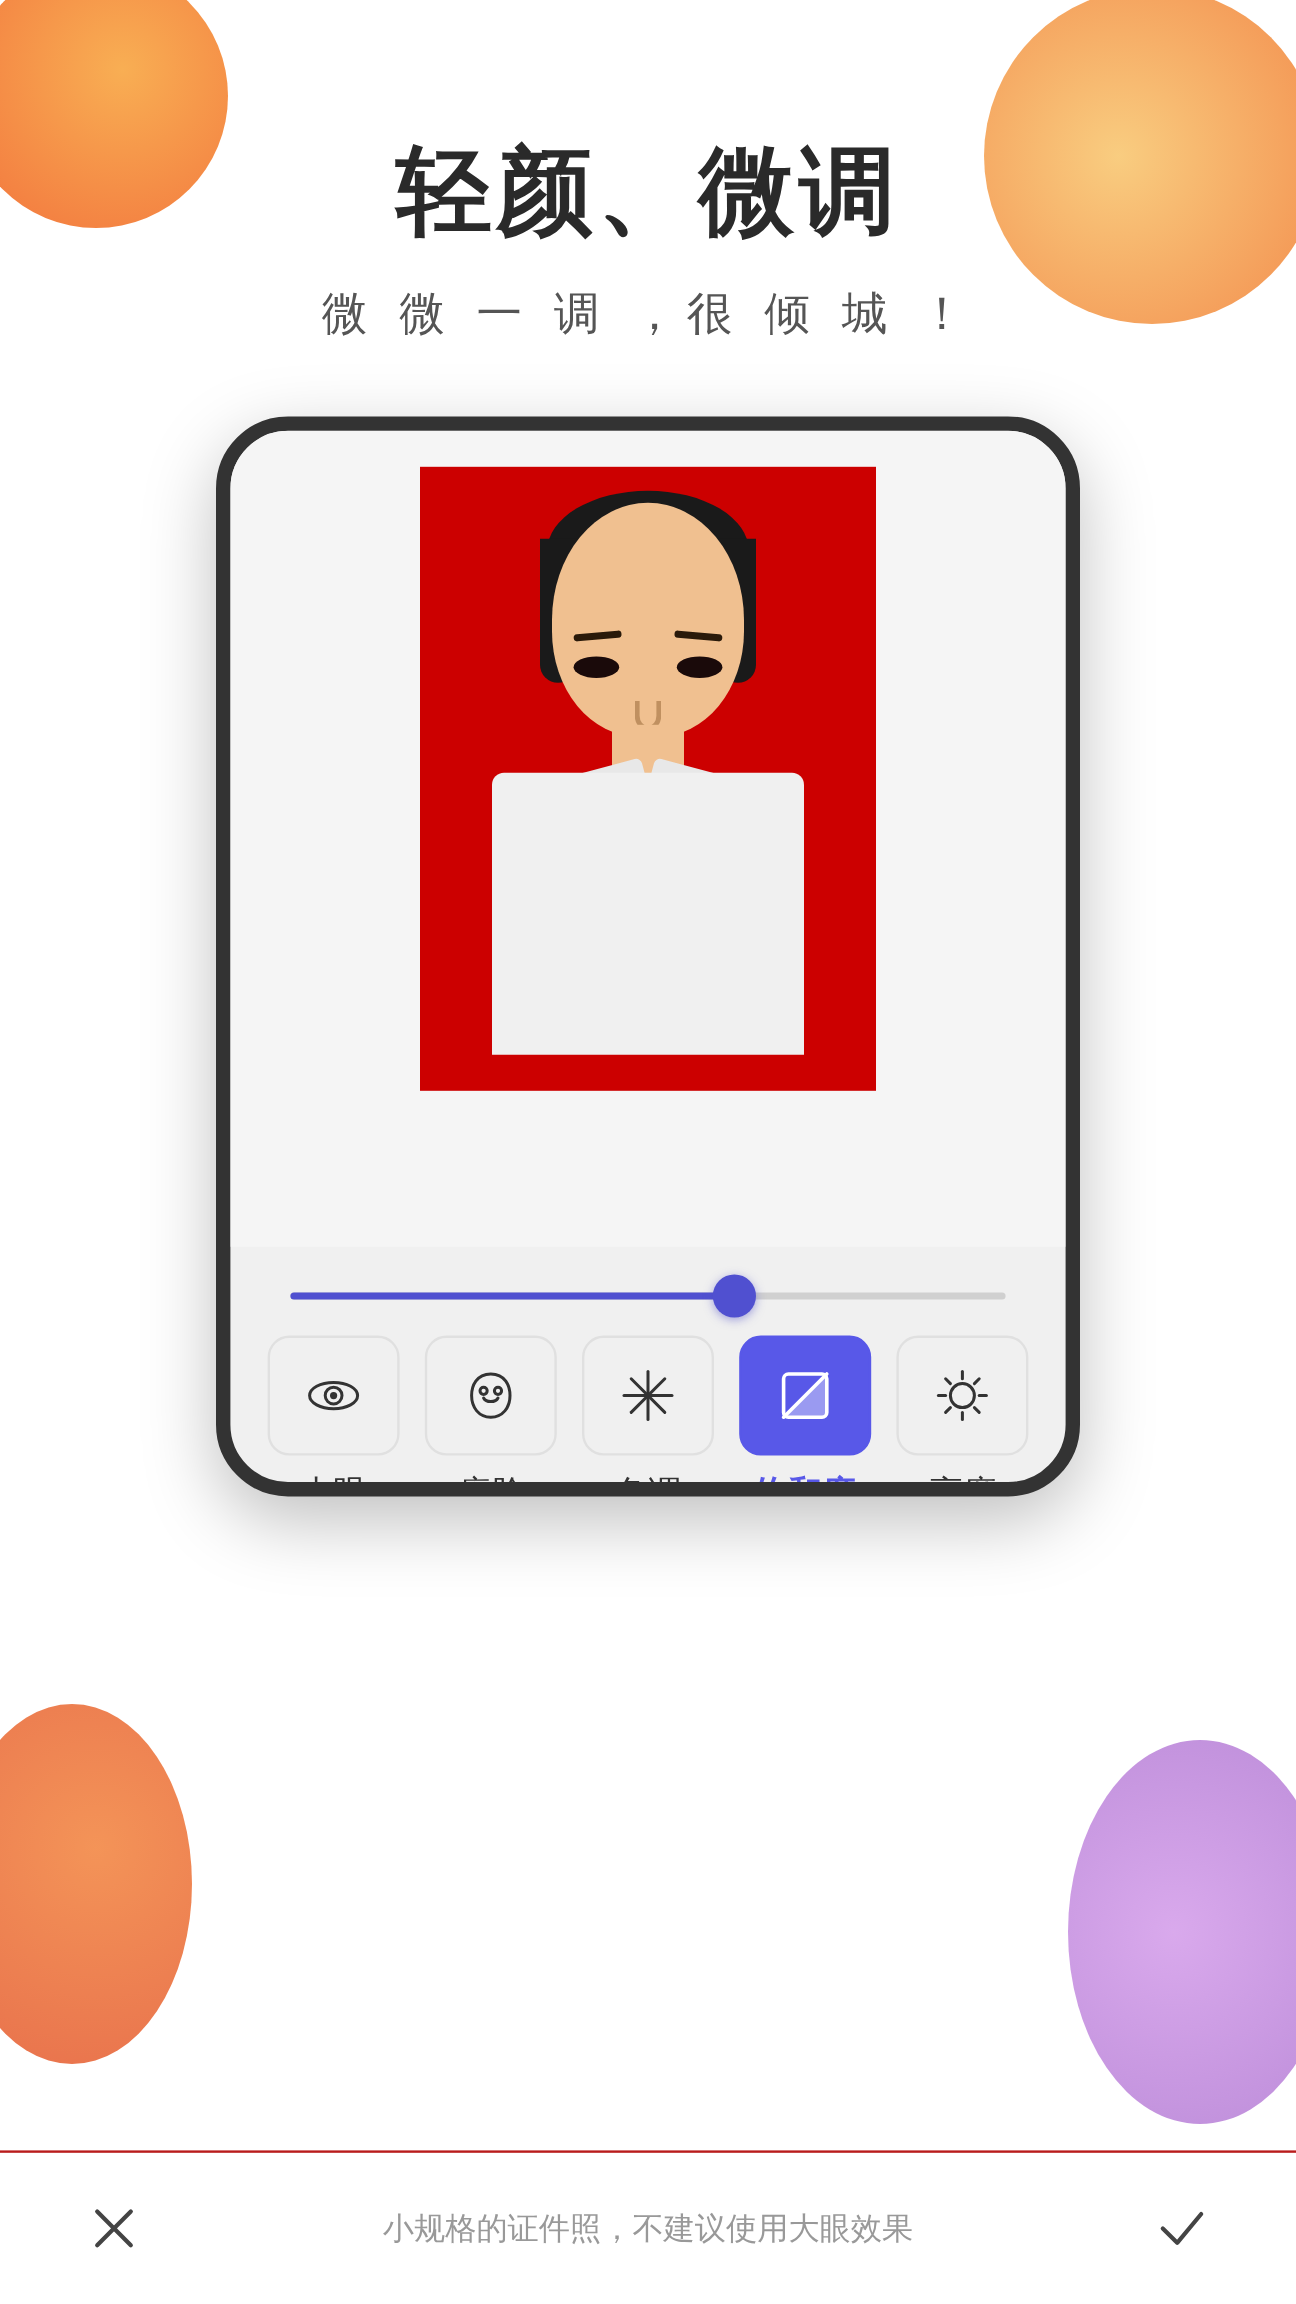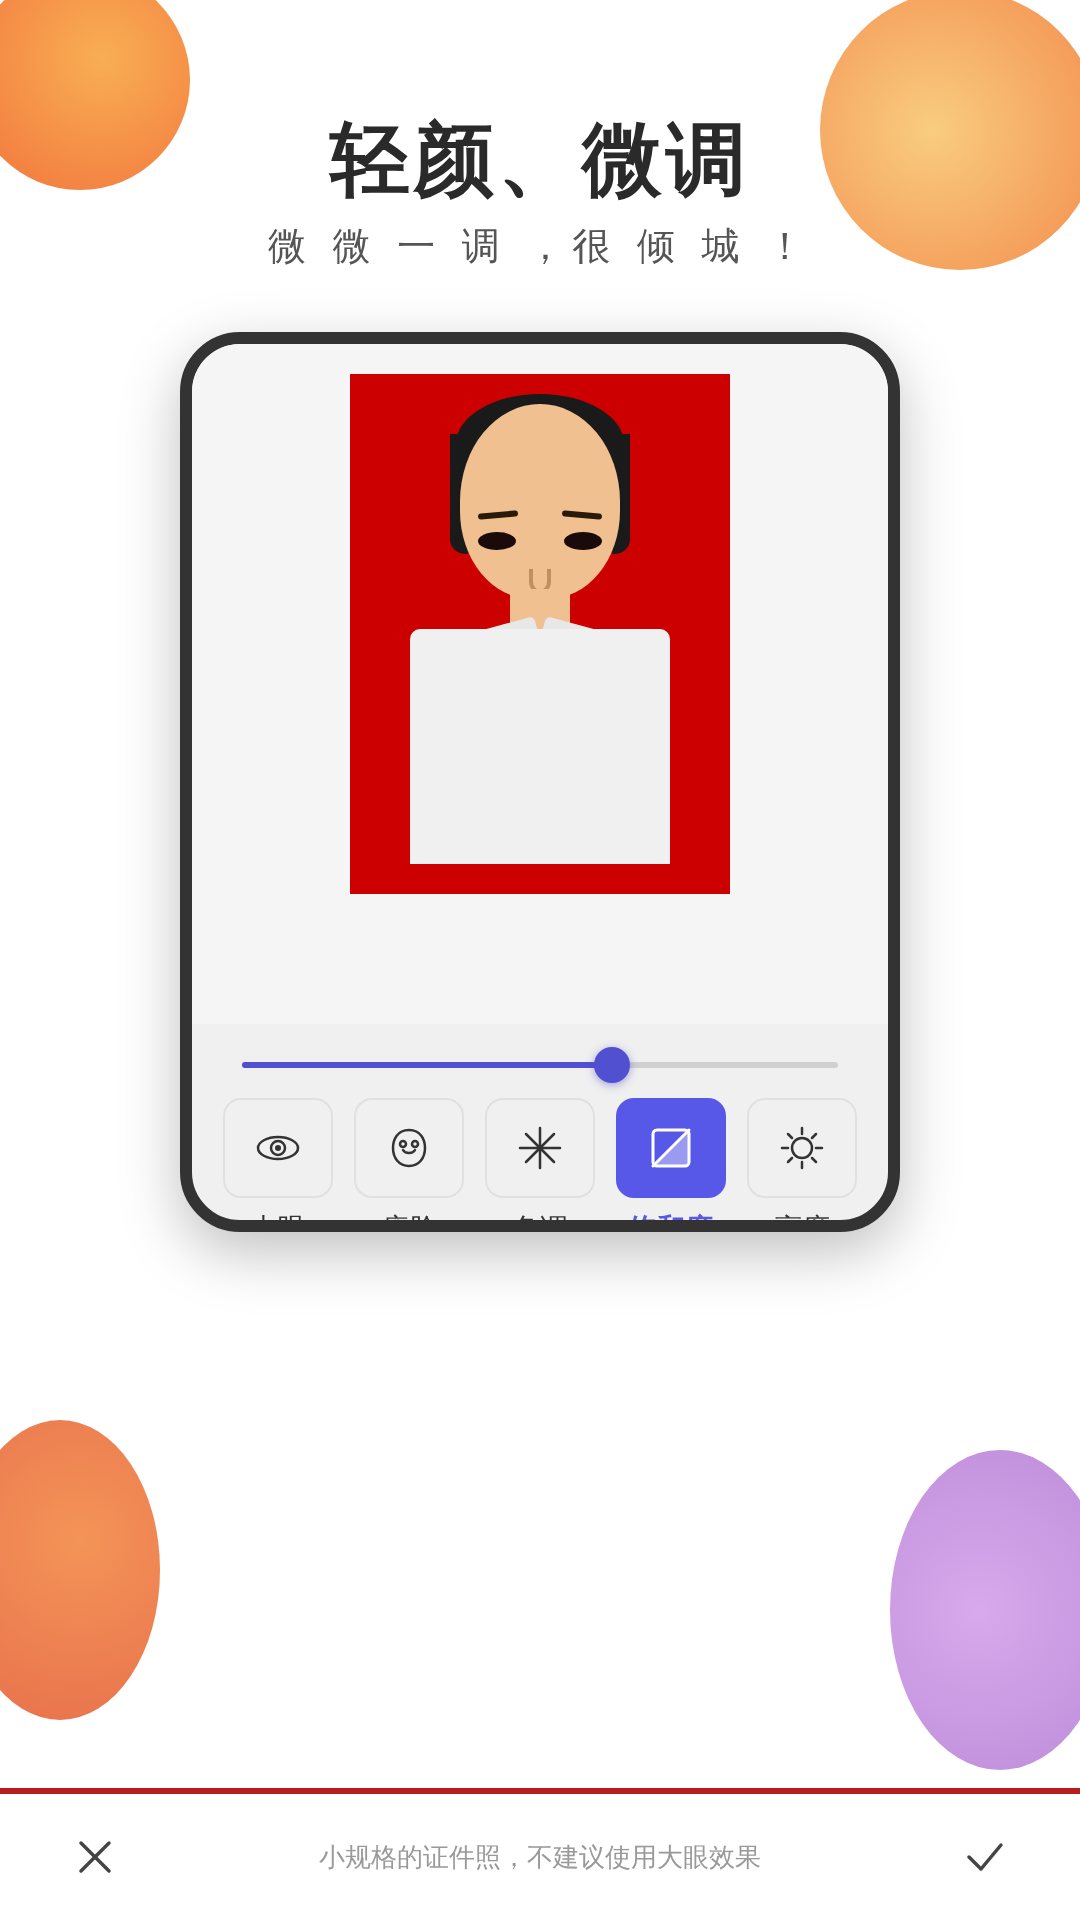--- a/index.html
+++ b/index.html
@@ -71,21 +71,21 @@
       font-size: 80px;
       font-weight: 800;
       color: #2a2a2a;
       letter-spacing: 4px;
       line-height: 1.1;
     }
 
     .header-subtitle {
       font-size: 38px;
       color: #555555;
-      margin-top: 17px;
+      margin-top: 32px;
       letter-spacing: 8px;
     }
 
     
     .phone-container {
       position: relative;
       z-index: 10;
       display: flex;
       justify-content: center;
       margin-top: 60px;
@@ -372,21 +372,21 @@
     }
 
     
     .bottom-bar {
       position: absolute;
       bottom: 0;
       left: 0;
       right: 0;
       z-index: 20;
       background: #ffffff;
-      border-top: 6px solid #b91c1c;
+      border-top: 2px solid #b91c1c;
       padding: 28px 60px;
       display: flex;
       align-items: center;
       justify-content: space-between;
     }
 
     .bottom-hint {
       font-size: 26px;
       color: #999999;
       flex: 1;

